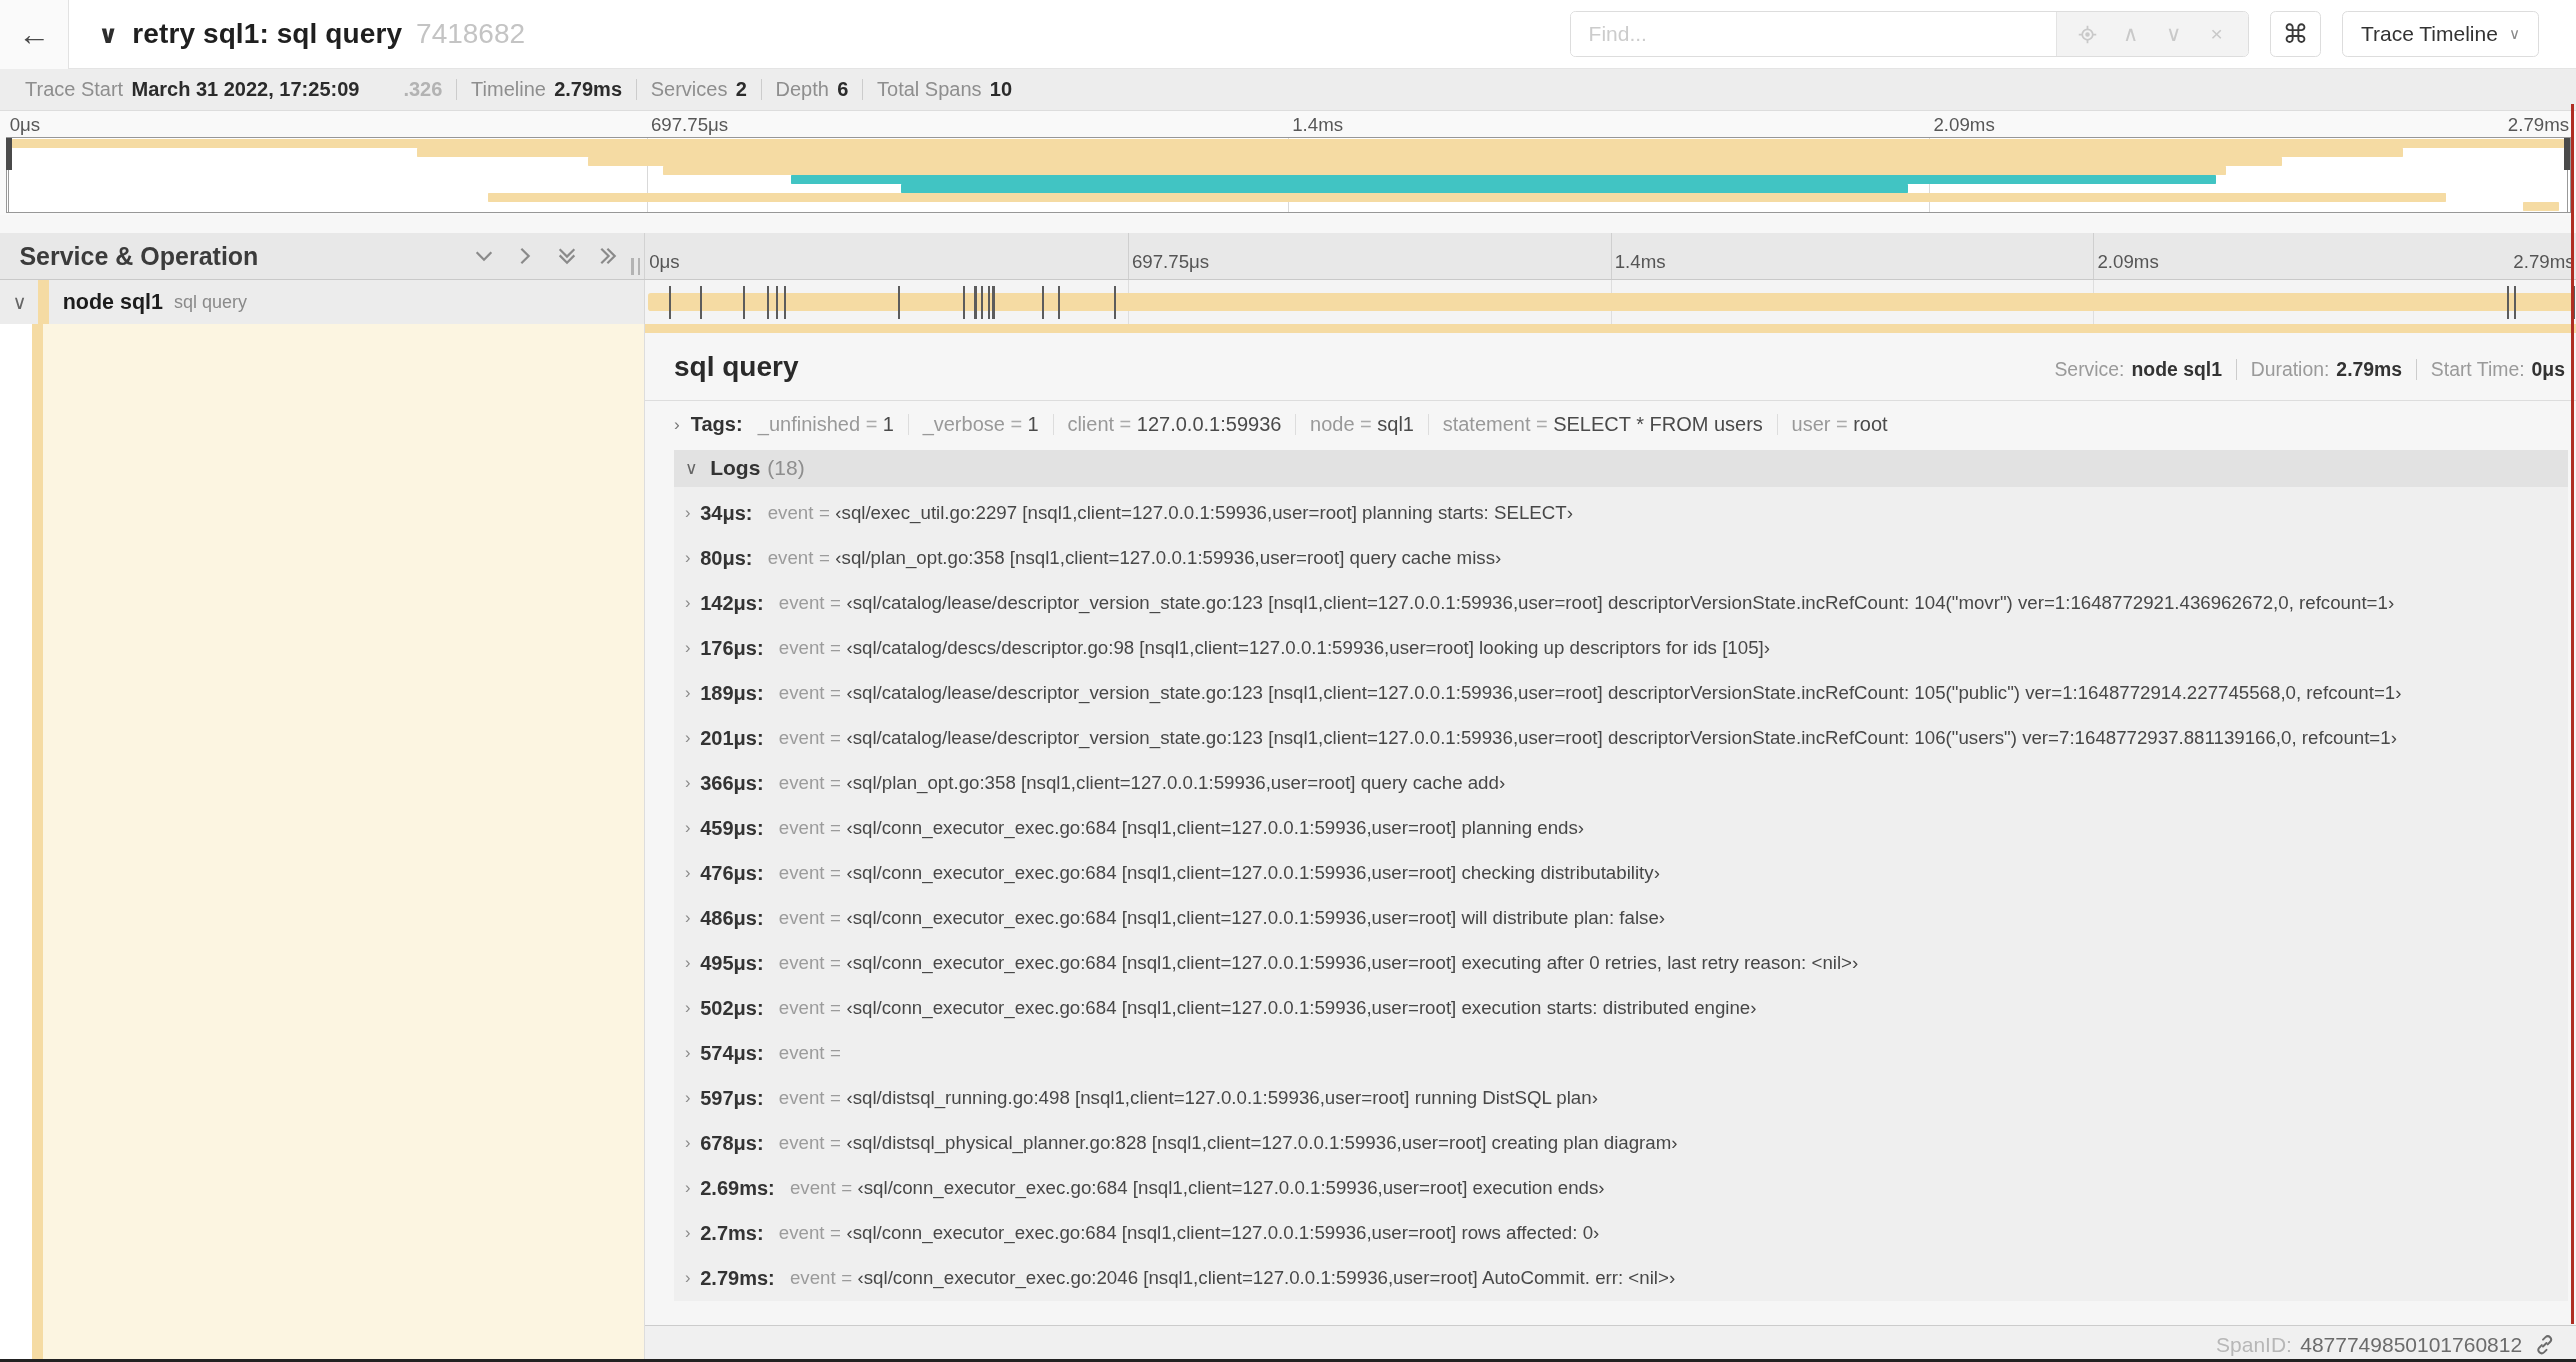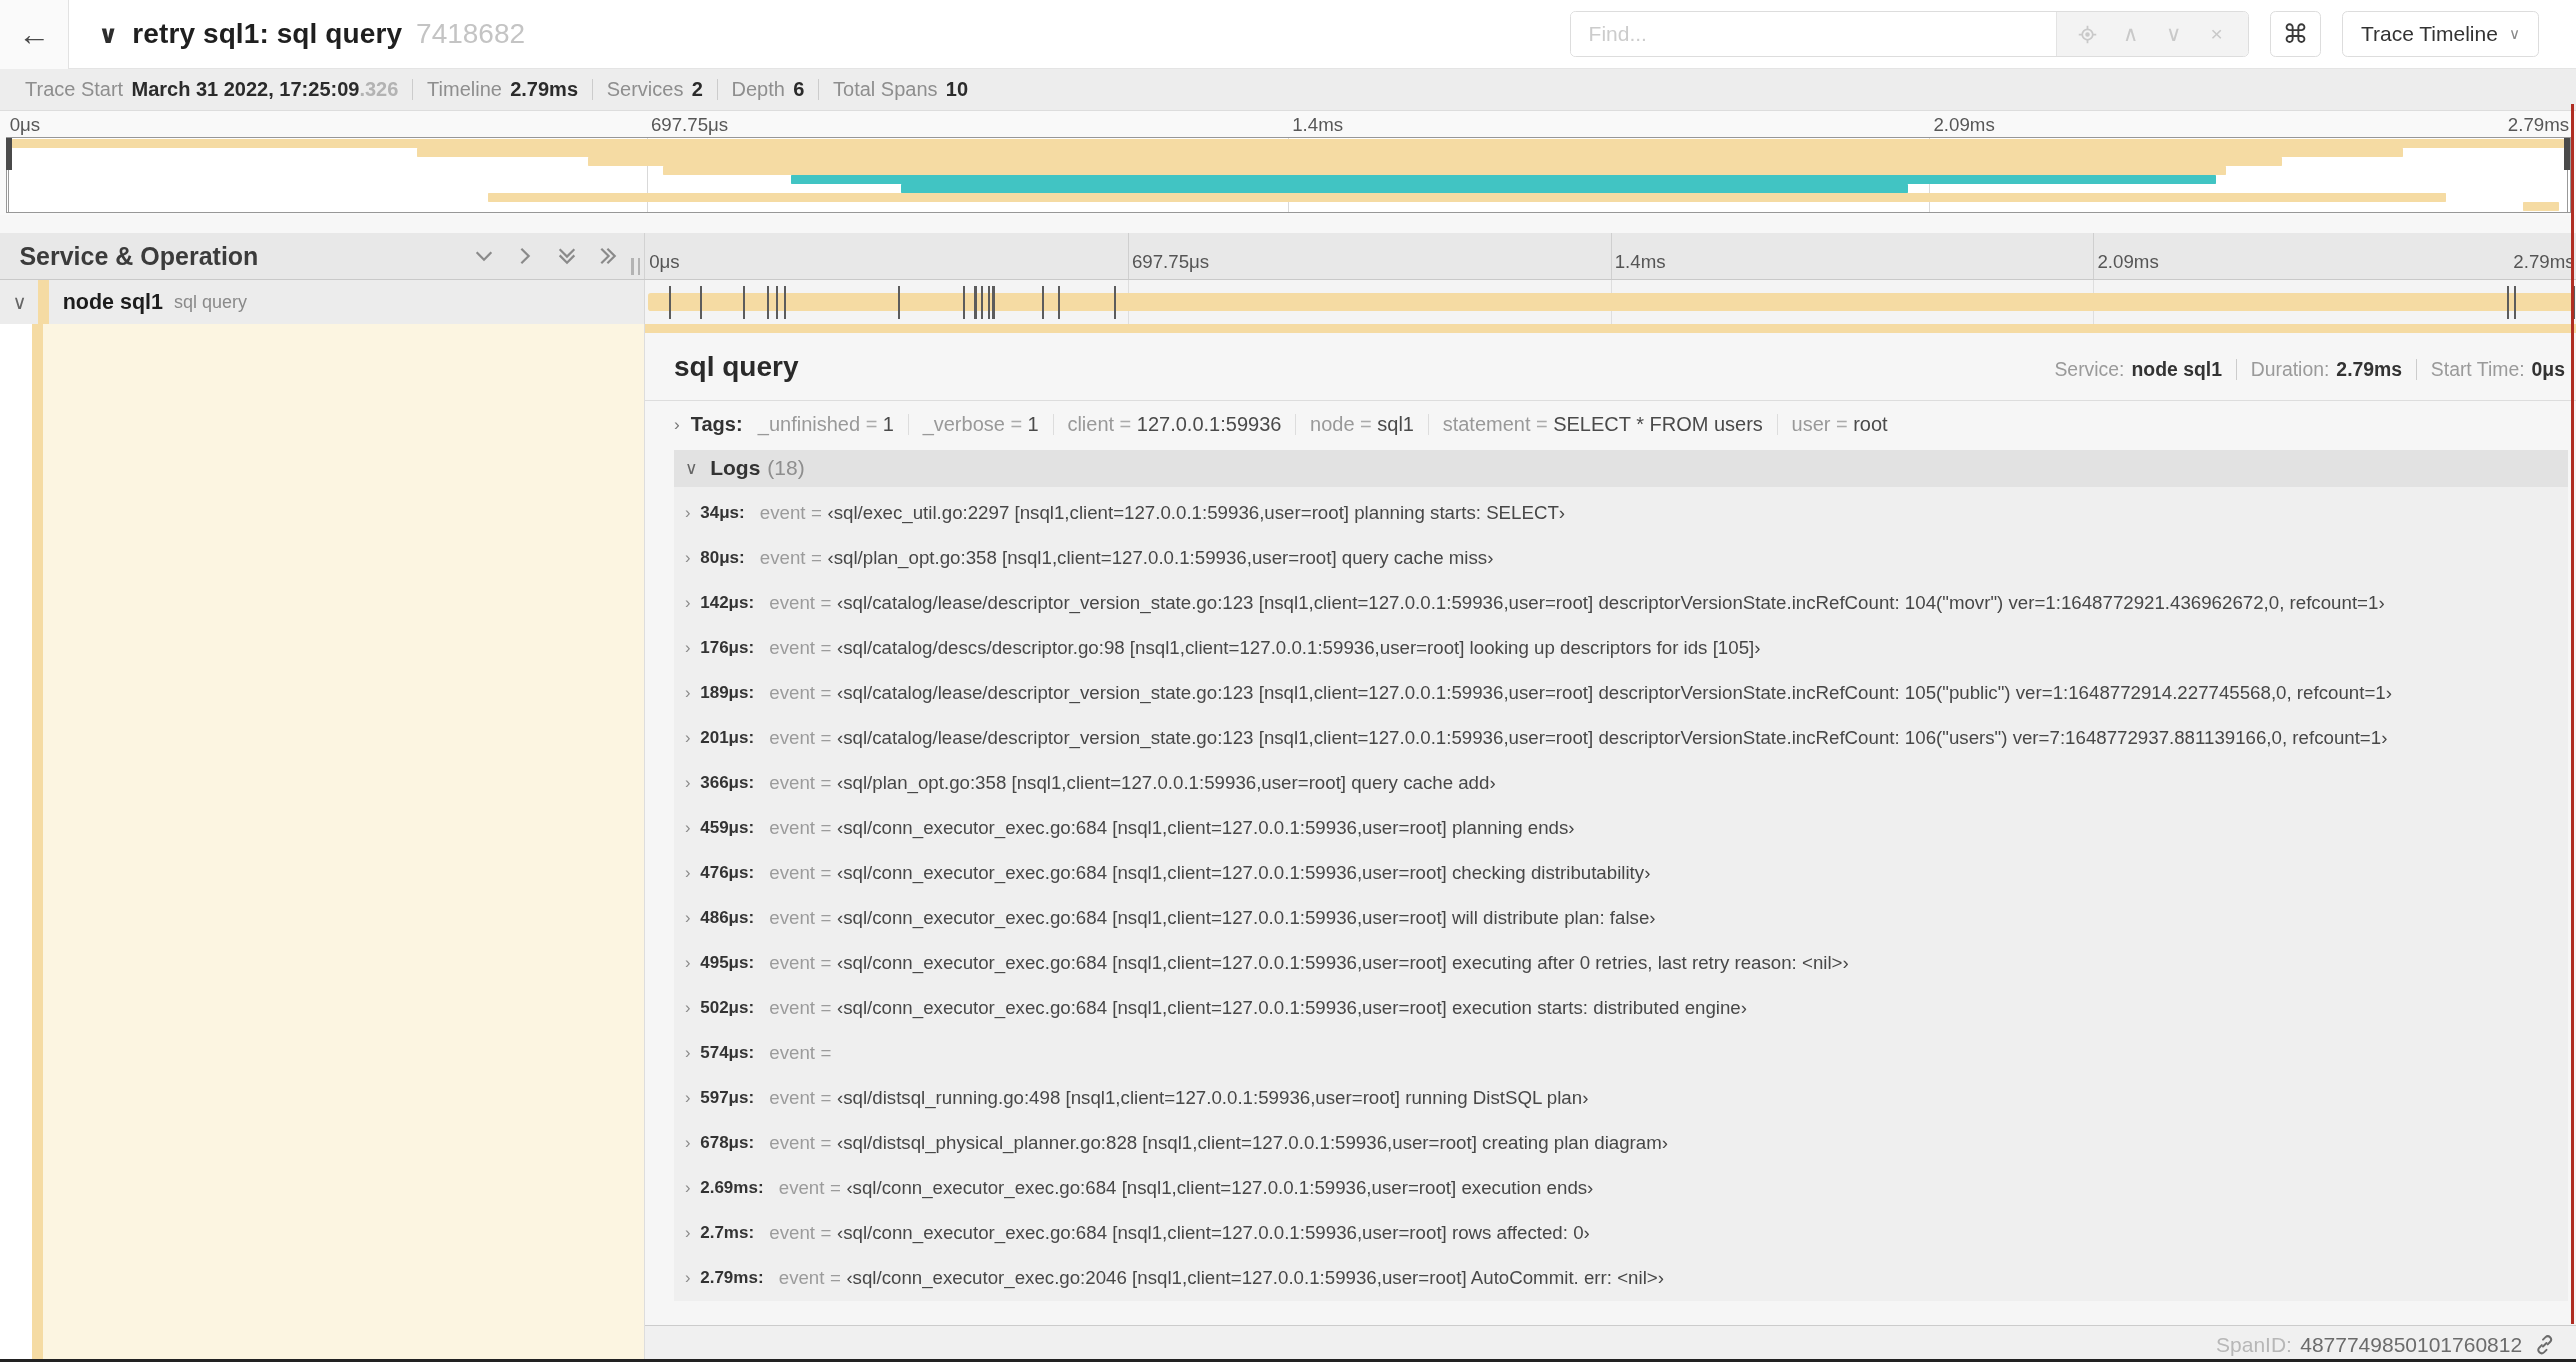--- a/index.html
+++ b/index.html
@@ -26,21 +26,21 @@
     display:flex; align-items:center; justify-content:center; font-size:26px; color:#3a3a3a; margin-right:21px; cursor:pointer; }
   .tt-btn { height:46px; border:0.7px solid #ddd; border-radius:5.5px; background:#fff; display:flex; align-items:center;
     padding:0 18px; font-size:21px; color:#333; margin-right:37px; cursor:pointer; white-space:nowrap; }
   .tt-btn .sm-chev { font-size:15.2px; color:#888; margin-left:11px; }
 
   
   .infobar { height:42px; background:#ededed; border-bottom:0.7px solid #ddd; display:flex; align-items:center;
     padding-left:25px; font-size:20px; white-space:nowrap; }
   .ib-label { color:#8e8e8e; }
   .ib-value { color:#2b2b2b; font-weight:bold; margin-left:8.3px; }
-  .ib-suffix { color:#b3b3b3; font-weight:bold; }
+  .ib-suffix { color:#b3b3b3; font-weight:bold;margin-left:44px; }
   .ib-sep { width:0.7px; height:21px; background:#ccc; margin:0 14px; }
 
   
   .minimap { position:relative; height:104px; background:#f9f9f9; }
   .mini-labels { position:absolute; left:5.5px; right:5.5px; top:0; height:26px; font-size:18.7px; color:#575757; }
   .tick-label { position:absolute; top:2.8px; padding-left:4.2px; white-space:nowrap; }
   .tick-label.last { transform:translateX(-100%); padding-left:0; padding-right:1.4px; }
   .mini-canvas { position:absolute; left:5.5px; right:5.5px; top:26px; height:76px; background:#fff;
     border:1.4px solid #979797; }
   .mini-grid { position:absolute; top:0; bottom:0; width:0.7px; background:#d9d9d9; }
@@ -99,21 +99,21 @@
   .tag-val { color:#4a4a4a; }
   .tag-sep { width:0.7px; height:21px; background:#ddd; margin:0 14px; display:inline-block; }
   .logs-block { margin:4.2px 8.3px 0 29px; background:#efefef; }
   .logs-head { height:37px; background:#e2e2e2; display:flex; align-items:center; padding-left:11px; }
   .lh-chevron { color:#666; font-size:17.3px; }
   .lh-label { font-weight:bold; font-size:21px; color:#333; margin-left:12.5px; }
   .lh-count { font-size:21px; color:#8e8e8e; margin-left:7px; }
   .log-rows { padding-top:4.2px; }
   .log-row { height:45px; display:flex; align-items:center; padding-left:11px; font-size:18.7px; white-space:nowrap; overflow:hidden; }
   .lr-chevron { color:#8a8a8a; font-size:16.6px; }
-  .lr-time { font-weight:bold; color:#333; font-size:17px; margin-left:9.7px; }
+  .lr-time { font-weight:bold; color:#333; font-size:20px; margin-left:9.7px; }
   .lr-key { color:#9b9b9b; margin-left:15.2px; }
   .lr-eq { color:#9b9b9b; margin:0 5.5px; }
   .lr-val { color:#474747; }
   .logs-foot { height:32px; display:flex; align-items:center; padding-left:11px; font-size:16.6px; color:#a5a5a5; }
   .spanid-row { height:37px; display:flex; align-items:center; justify-content:flex-end; padding-right:19.4px;
     font-size:21px; background:#f0f0f0; }
   .sid-label { color:#b7b7b7; }
   .sid-value { color:#6b6b6b; margin-left:8.3px; }
   .sid-link { margin-left:11px; color:#6b6b6b; display:flex; align-items:center; cursor:pointer; }
 

